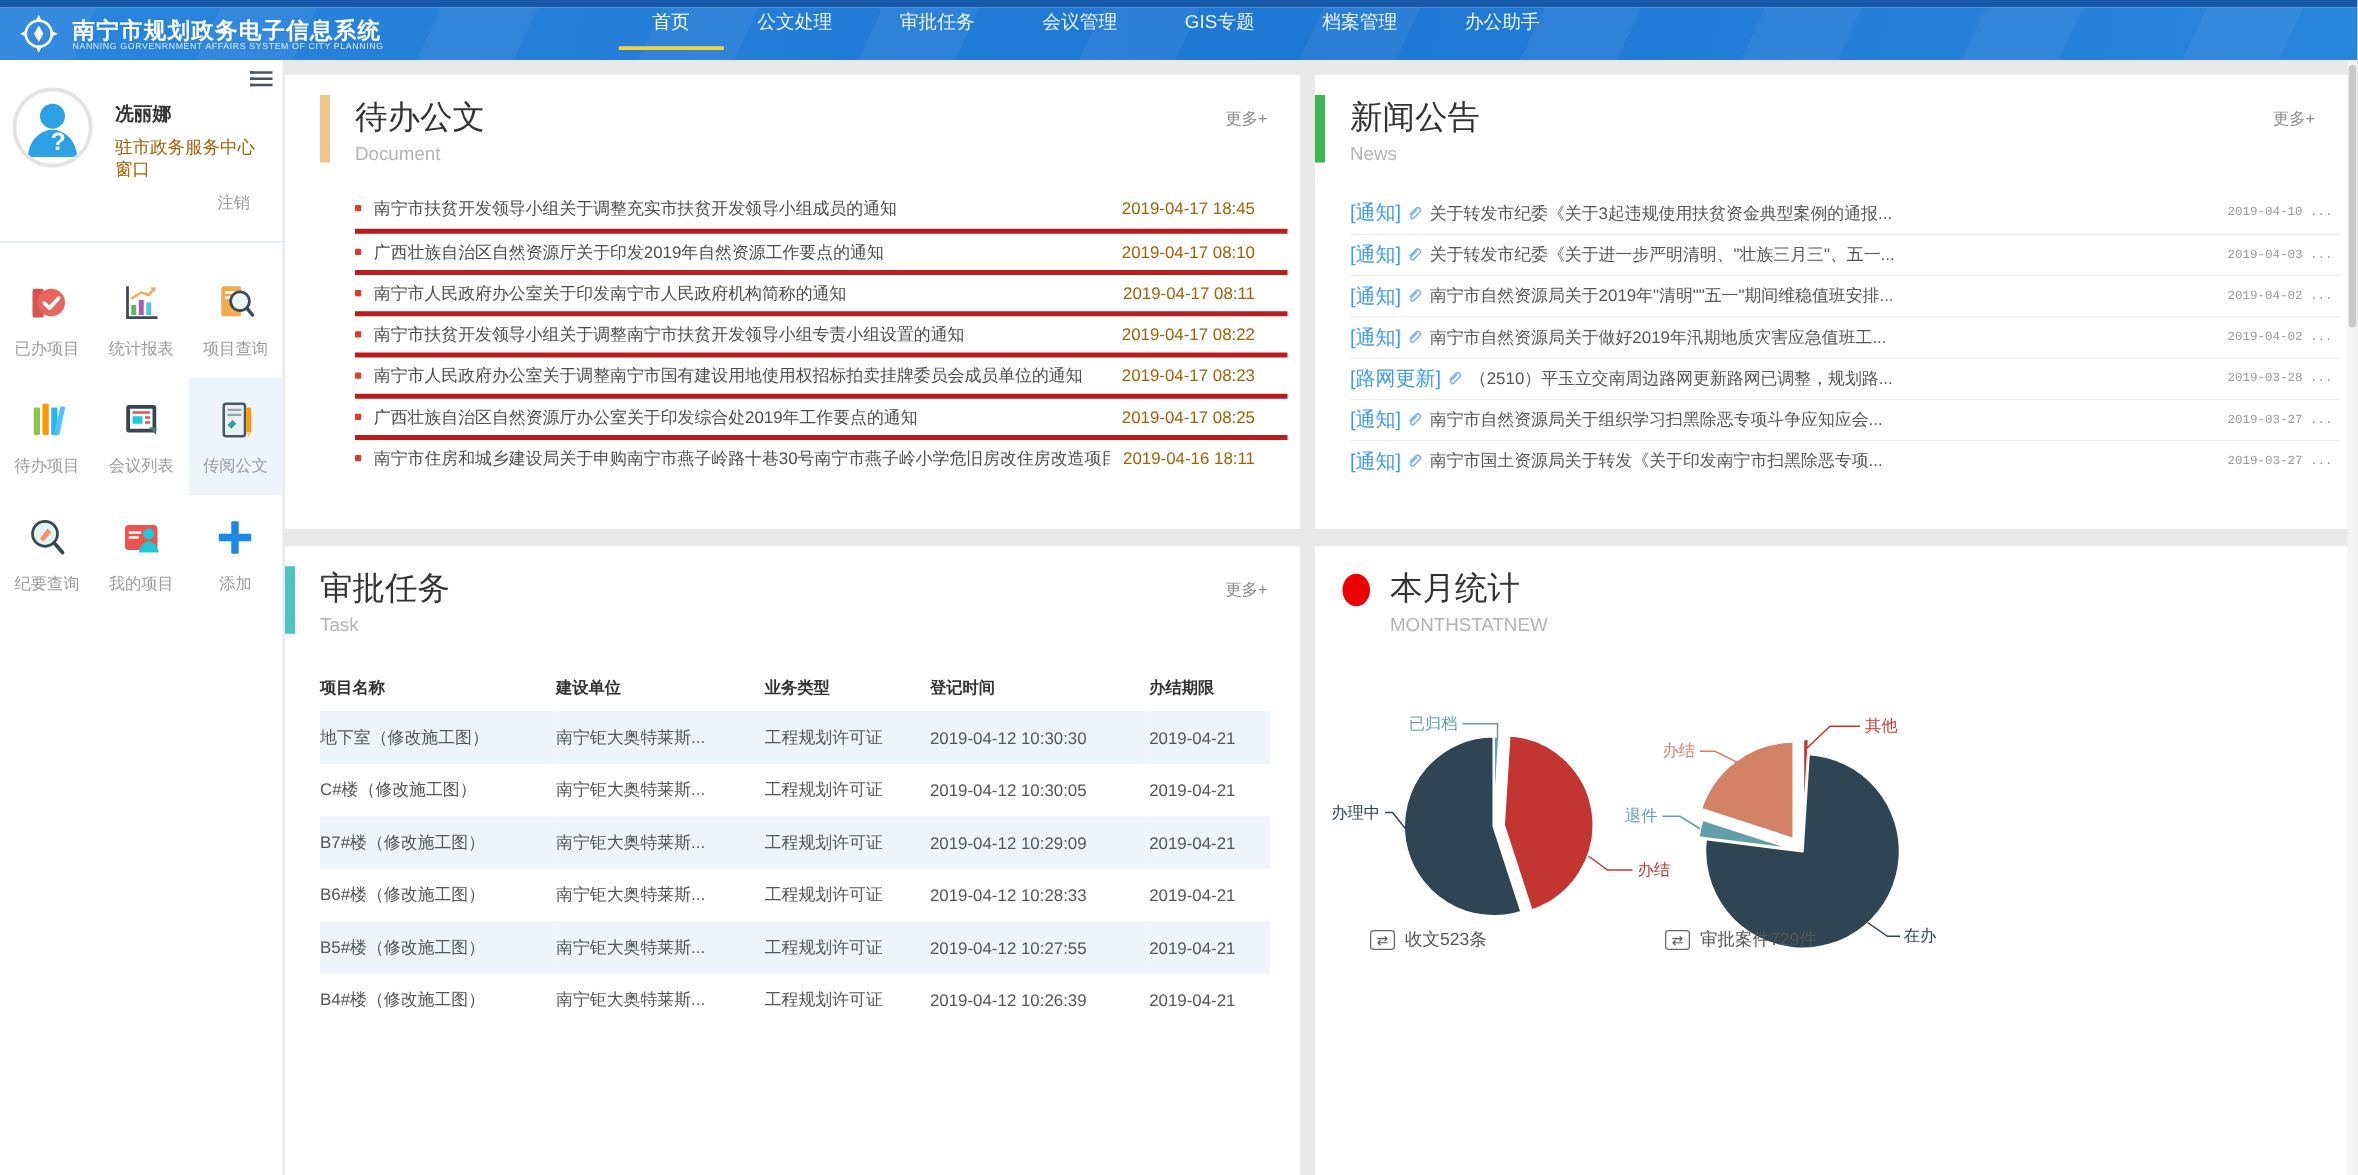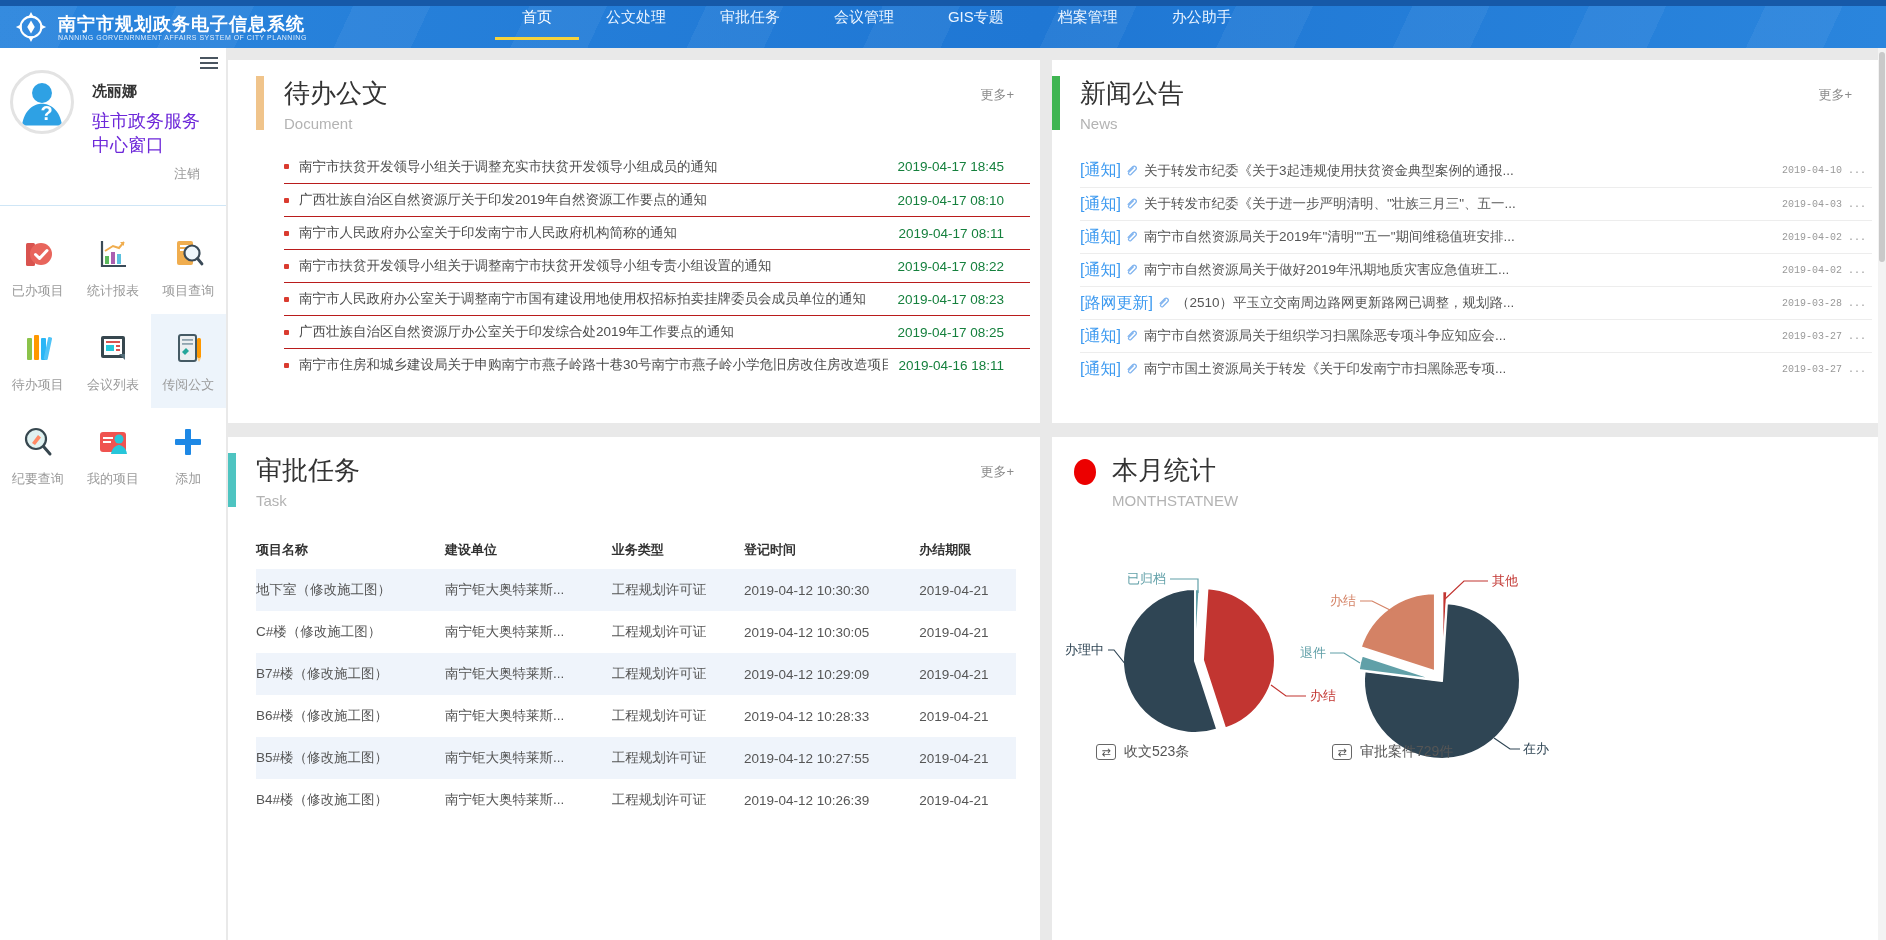--- a/index.html
+++ b/index.html
@@ -27,21 +27,21 @@
   
   .sidebar { position:absolute; left:0; top:48px; width:226px; height:892px; background:#fff; }
   .list-menu-icon { position:absolute; right:8px; top:6px; width:18px; height:16px; cursor:pointer; }
   .list-menu-icon i { display:block; height:2px; margin:3px 0; background:#4a5560; position:relative; }
   .list-menu-icon i::before { content:""; position:absolute; left:-0px; width:3px; height:2px; background:#4a5560; }
   .profile { position:relative; padding:26px 16px 14px 16px; }
   .avatar { position:absolute; left:10px; top:22px; width:64px; height:64px; border-radius:50%;
     border:3px solid #e3e3e3; background:#fff; overflow:hidden; }
   .avatar svg { width:100%; height:100%; }
   .profile-name { margin-left:76px; font-size:15px; color:#333; font-weight:bold; padding-top:8px; }
-  .profile-dept { margin-left:76px; font-size:18px; color:#6d28d9; margin-top:8px; }
+  .profile-dept { margin-left:76px; font-size:14px; color:#a16207; margin-top:8px; }
   .logout { display:block; text-align:right; margin:8px 10px 0 0; font-size:13px; color:#9a9a9a;
     text-decoration:none; cursor:pointer; }
   .sidebar-divider { border-bottom:1px solid #cfe6f6; margin:8px 0 0 0; }
   .icon-grid { display:grid; grid-template-columns:repeat(3,1fr); margin-top:14px; }
   .grid-cell { text-align:center; padding:16px 0 14px 0; cursor:pointer; }
   .grid-cell.active { background:#edf4fb; }
   .grid-cell svg { width:36px; height:36px; display:block; margin:0 auto; }
   .grid-label { display:block; margin-top:10px; font-size:13px; color:#9b9b9b; }
 
   
@@ -56,25 +56,25 @@
   .panel-news .accent { background:#3fb552; }
   .panel-task .accent { background:#4ec4c1; }
   .p-title { font-size:26px; color:#333; font-weight:500; }
   .p-sub { font-size:15px; color:#b3b3b3; margin-top:4px; }
   .more-link { position:absolute; right:26px; top:26px; font-size:13px; color:#8a8a8a;
     text-decoration:none; cursor:pointer; }
 
   
   .doc-list { margin-top:12px; }
   .doc-row { display:flex; align-items:center; height:33px; margin:0 10px 0 28px;
-    border-top:1px solid #b91c1c; cursor:pointer; }
+    border-top:4px solid #b91c1c; cursor:pointer; }
   .doc-row:first-child { border-top:none; }
   .bullet { width:5px; height:5px; background:#da3b2f; border-radius:1px; margin-right:10px; flex:none; }
   .doc-title { font-size:13.5px; color:#4d4d4d; flex:1; white-space:nowrap; overflow:hidden; }
-  .doc-time { font-size:13.5px; color:#15803d; margin-left:10px; margin-right:26px; flex:none; }
+  .doc-time { font-size:13.5px; color:#a16207; margin-left:10px; margin-right:26px; flex:none; }
 
   .news-list { margin-top:16px; }
   .news-row { display:flex; align-items:center; height:33px; margin:0 6px 0 28px;
     border-top:1px solid #ededed; cursor:pointer; }
   .news-row:first-child { border-top:none; }
   .news-tag { font-size:16px; color:#3d9af0; margin-right:4px; flex:none; }
   .clip-icon { width:14px; height:14px; margin-right:5px; flex:none; }
   .news-title { font-size:13.5px; color:#555; flex:1; white-space:nowrap; overflow:hidden; }
   .news-date { font-size:10px; color:#999; margin-left:10px; margin-right:6px; flex:none; white-space:nowrap;font-family:Liberation Mono, monospace; }
 

